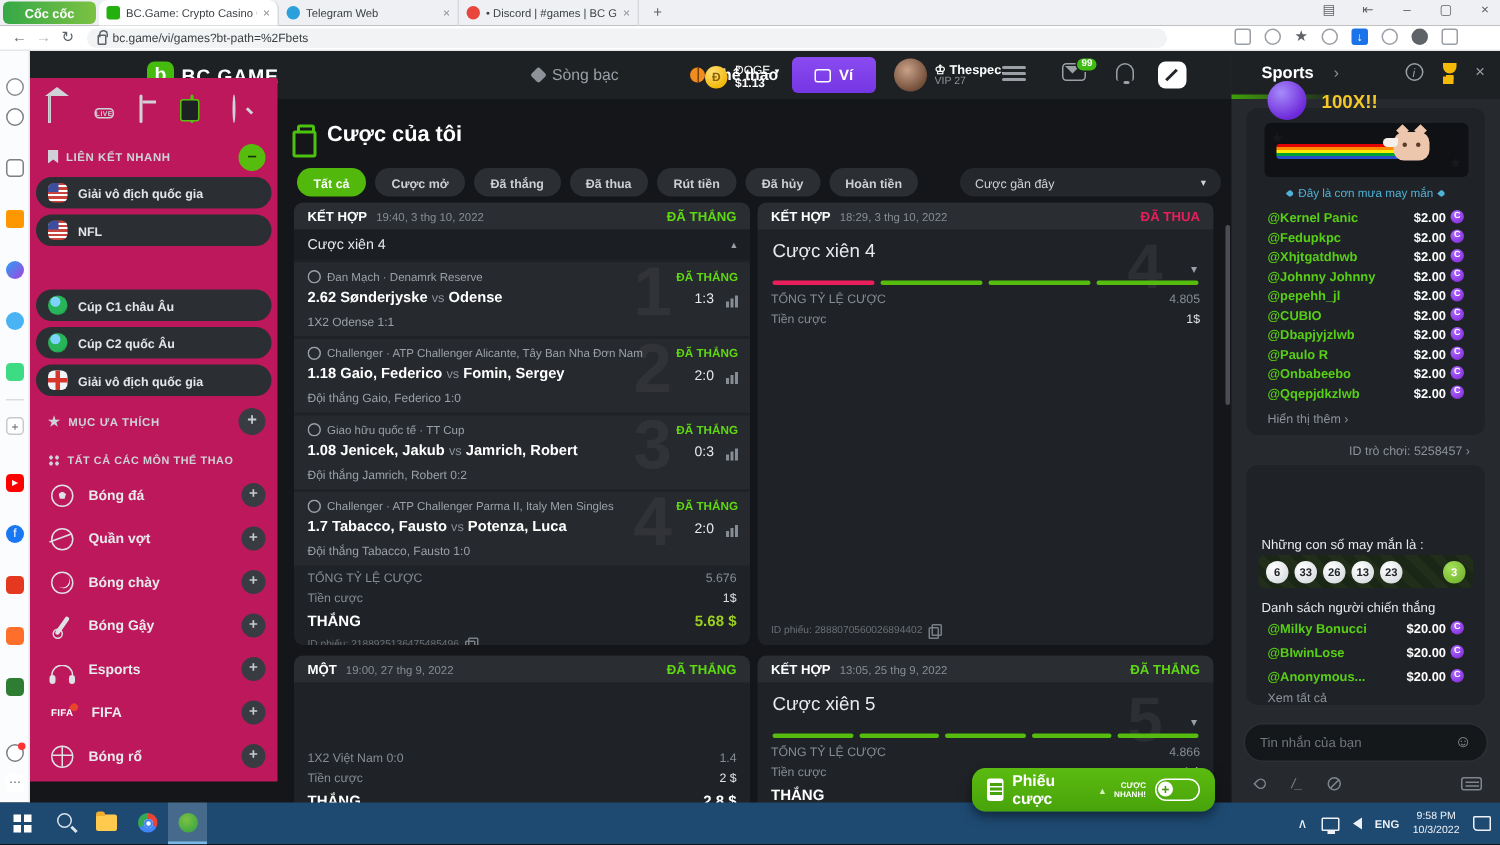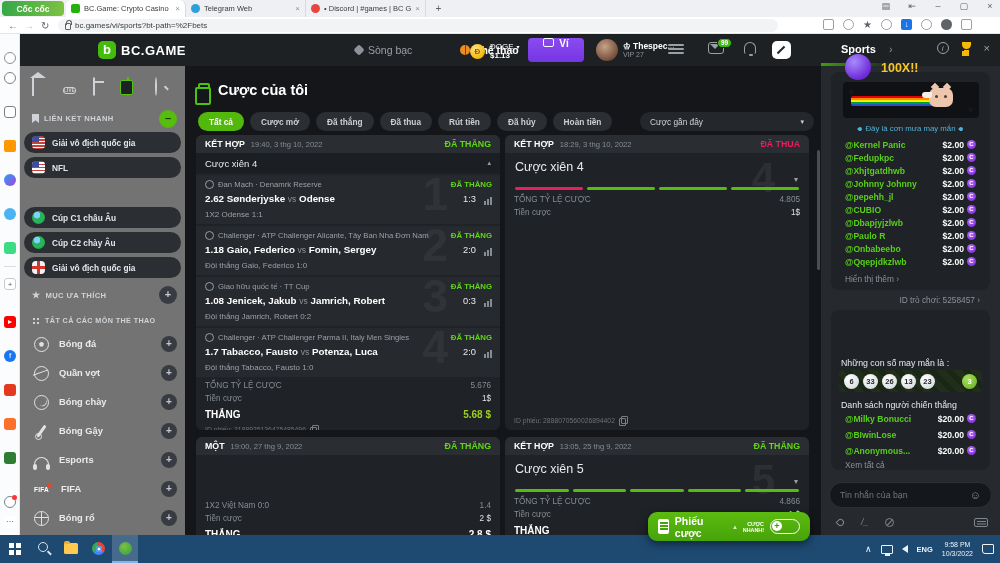--- a/index.html
+++ b/index.html
@@ -63,40 +63,40 @@
 .nav-it.active{color:#fff;font-weight:bold}
 .dia{width:8px;height:8px;background:#8d9298;transform:rotate(45deg);border-radius:2px}
 .bball{width:10px;height:10px;border-radius:50%;background:#f08c1e;position:relative;overflow:hidden}
 .bball::before{content:"";position:absolute;left:4.5px;top:0;width:1px;height:10px;background:#7a4106}
 .coin{width:15px;height:15px;border-radius:50%;background:radial-gradient(circle at 35% 30%,#ffe07a,#f2b90c 70%);color:#8d6200;font-size:8px;font-weight:bold;text-align:center;line-height:15px}
 .cur{position:absolute;left:450px;top:8px;display:flex;gap:5px;align-items:center}
 .curtxt{display:flex;flex-direction:column}
 .curline{font-size:8px;font-weight:normal;color:#fff;display:flex;gap:3px;align-items:center}
 .curbal{font-size:8px;font-weight:bold;color:#fff}
 .wallet-btn{position:absolute;left:508px;top:4px;width:56px;height:24px;border-radius:4px;
- background:linear-gradient(180deg,#8a4bf0,#7536e4);display:flex;align-items:flex-start;justify-content:center;gap:5px;
+ background:linear-gradient(180deg,#8a4bf0,#7536e4);display:flex;align-items:center;justify-content:center;gap:5px;
  color:#fff;font-size:10px;font-weight:bold}
 .wico{width:11px;height:9px;border:1.5px solid #fff;border-radius:2px;position:relative}
 .avatar{position:absolute;left:576px;top:5px;width:22px;height:22px;border-radius:50%;
  background:radial-gradient(circle at 40% 35%,#c9a187,#6e4a36 75%)}
 .uname{position:absolute;left:603px;top:7px;font-size:8.5px;color:#fff;font-weight:bold;white-space:nowrap}
 .uvip{position:absolute;left:603px;top:17px;font-size:7px;color:#8d9298}
 .hico{position:absolute;top:8px;width:16px;height:14px;color:#9aa0a6}
 .list-ico i{display:block;height:2px;background:#9aa0a6;margin:2px 0;border-radius:1px}
 .mail-ico{border:1.5px solid #9aa0a6;border-radius:3px;height:12px}
 .mail-ico::before{content:"";position:absolute;left:1px;top:1px;border-left:5px solid transparent;border-right:5px solid transparent;border-top:5px solid #9aa0a6}
 .badge99{position:absolute;left:8px;top:-5px;background:#3fbb13;color:#fff;font-size:6.5px;font-weight:bold;
  border-radius:6px;padding:0 3px;line-height:8px;border:1.5px solid #1e2124}
 .bell-ico{width:12px;height:12px;border:1.5px solid #9aa0a6;border-radius:6px 6px 2px 2px;border-bottom:none}
 .bell-ico::after{content:"";position:absolute;left:4px;bottom:-2px;width:4px;height:2px;border-radius:2px;background:#9aa0a6}
 .chatbox-ico{width:19px;height:18px;background:#fff;border-radius:5px;top:7px}
 .chatbox-ico::before{content:"";position:absolute;left:4px;top:8px;width:10px;height:2px;background:#22252a;transform:rotate(-45deg)}
 
 
-.sidebar{position:absolute;left:0;top:32px;width:165px;height:469px;background:#737373}
+.sidebar{position:absolute;left:0;top:18px;width:165px;height:469px;background:#be185d}
 .icon-row{position:absolute;left:0;top:8px;width:165px;height:24px;display:flex;align-items:center;justify-content:space-around;padding:0 6px}
 .nico{width:18px;height:16px;position:relative;color:#cfd3d7}
 .home-ico{width:14px;height:12px;border:1.5px solid #cfd3d7;border-top:none;margin-top:4px}
 .home-ico::before{content:"";position:absolute;left:-2px;top:-6px;border-left:8px solid transparent;border-right:8px solid transparent;border-bottom:6px solid #cfd3d7}
 .live-ico{width:20px;height:12px;border:1.3px solid #cfd3d7;border-radius:3px;font-size:4.5px;font-weight:bold;text-align:center;line-height:10px;margin-top:2px;letter-spacing:.3px}
 .cal-ico{width:15px;height:13px;border:1.5px solid #cfd3d7;border-radius:2px;margin-top:2px}
 .cal-ico::before{content:"";position:absolute;left:2px;top:3px;width:9px;height:1.5px;background:#cfd3d7}
 .bets-ico{width:11px;height:13px;border:1.5px solid #56c20e;border-radius:2px;margin:1px 0 0 3px}
 .bets-ico::before{content:"";position:absolute;left:-4px;top:2px;width:11px;height:13px;border:1.5px solid #56c20e;border-radius:2px;background:#1e2124}
 .srch-ico{width:10px;height:10px;border:1.5px solid #cfd3d7;border-radius:50%;margin-top:2px}
@@ -314,21 +314,21 @@
       <span class="g-close"></span>
     </div>
   </div>
 
   <div class="addressbar">
     <span class="navbtn g-back" style="left:8px"></span>
     <span class="navbtn g-fwd" style="left:24px;color:#b6babd"></span>
     <span class="navbtn g-refresh" style="left:41px"></span>
     <div class="urlbox">
       <span class="lock"></span>
-      <span class="url">bc.games/vi/sports?bt-path=%2Fbets</span>
+      <span class="url">bc.game/vi/games?bt-path=%2Fbets</span>
     </div>
     <div class="baricons">
       <span class="bi"></span>
       <span class="bi round"></span>
       <span class="bi star g-star"></span>
       <span class="bi round"></span>
       <span class="bi dl">↓</span>
       <span class="bi round"></span>
       <span class="bi prof"></span>
       <span class="bi"></span>
@@ -417,21 +417,21 @@
       <div class="qpill" style="top:91px">
         <span class="flag us"></span>
         <span>NFL</span>
       </div>
       <div class="qpill" style="top:141px">
         <span class="flag globe"></span>
         <span>Cúp C1 châu Âu</span>
       </div>
       <div class="qpill" style="top:166px">
         <span class="flag globe"></span>
-        <span>Cúp C2 chày Âu</span>
+        <span>Cúp C2 quốc Âu</span>
       </div>
       <div class="qpill" style="top:191px">
         <span class="flag en"></span>
         <span>Giải vô địch quốc gia</span>
       </div>
 
       <div class="sec-head" style="top:224px">
         <span class="g-star" style="font-size:9px;color:#cfd3d7"></span>
         <span>MỤC ƯA THÍCH</span>
       </div>

